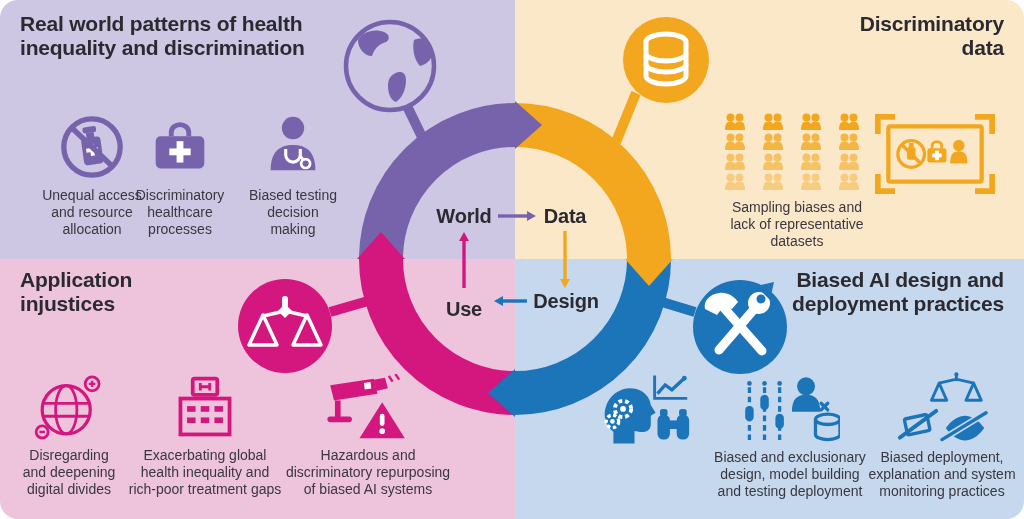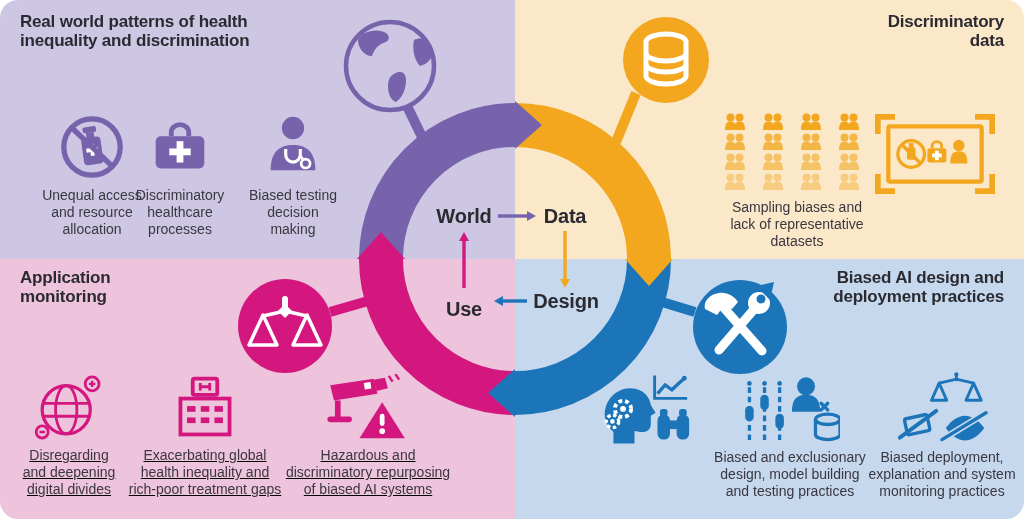--- a/index.html
+++ b/index.html
@@ -3,21 +3,21 @@
 <meta charset="utf-8">
 <style>
   html,body { margin:0; padding:0; background:#ffffff; }
   .stage { position:relative; width:1024px; height:519px; font-family:"Liberation Sans", sans-serif; }
   .card { position:absolute; inset:0; border-radius:18px; overflow:hidden; background:#fff; }
   .quad { position:absolute; }
   .q-tl { left:0; top:0; width:515px; height:259px; background:var(--purple_bg); }
   .q-tr { left:515px; top:0; width:509px; height:259px; background:var(--yellow_bg); }
   .q-bl { left:0; top:259px; width:515px; height:260px; background:var(--magenta_bg); }
   .q-br { left:515px; top:259px; width:509px; height:260px; background:var(--blue_bg); }
-  .title { position:absolute; font-weight:bold; font-size:17px; line-height:1.12; letter-spacing:-0.2px;
+  .title { position:absolute; font-weight:bold; font-size:21px; line-height:1.12; letter-spacing:-0.2px;
            color:var(--text); white-space:pre-line; }
   .t-right { text-align:right; }
   .overlay { position:absolute; left:0; top:0; }
   .item { position:absolute; display:flex; flex-direction:column; align-items:center; }
   .icon-box { display:flex; align-items:flex-end; justify-content:center; }
   .item-label { font-size:14px; line-height:1.22; text-align:center; color:var(--text2);
                 white-space:pre-line; margin-top:5px; }
   .cyc-label { position:absolute; transform:translate(-50%,-50%); font-weight:bold; font-size:20px;
                letter-spacing:-0.2px; color:var(--text); }
   
@@ -101,21 +101,21 @@
   <div class="cyc-label" style="left:464px; top:216px;">World</div>
   <div class="cyc-label" style="left:565px; top:216px;">Data</div>
   <div class="cyc-label" style="left:464px; top:301px;margin-top:8px;">Use</div>
   <div class="cyc-label" style="left:566px; top:301px;">Design</div>
 
   <div class="title" style="left:20px; top:12px;">Real world patterns of health
 inequality and discrimination</div>
   <div class="title t-right" style="right:20px; top:12px;">Discriminatory
 data</div>
   <div class="title" style="left:20px; top:268px;">Application
-monitoring</div>
+injustices</div>
   <div class="title t-right" style="right:20px; top:268px;">Biased AI design and
 deployment practices</div>
 
   <div class="item" style="left:37px; top:108px; width:110px;">
     <div class="icon-box" style="height:74px;">
       <svg width="70" height="70" viewBox="0 0 72 72">
         <g transform="rotate(-8 36 38)">
           <rect x="29" y="15" width="14" height="6" rx="2" class="fP"></rect>
           <rect x="32" y="21" width="8" height="6" class="fP"></rect>
           <rect x="26" y="26" width="20" height="28" rx="4" class="fP"></rect>
@@ -217,59 +217,59 @@
         <path d="M60 36 V33.5 A5 4.5 0 0 1 70 33.5 V36" class="sY nf" stroke-width="3"></path>
         <rect x="55" y="36" width="20" height="15" rx="2.5" class="fY"></rect>
         <rect x="63" y="38.5" width="4" height="10" class="fW"></rect>
         <rect x="60" y="41.5" width="10" height="4" class="fW"></rect>
         <circle cx="88" cy="33" r="6" class="fY"></circle>
         <path d="M79 52 C79 42 82 39 88 39 C94 39 97 42 97 52 Z" class="fY"></path>
       </svg>
     </div>
   </div>
 
-  <div class="item" style="left:6px; top:368px; width:126px;text-decoration:underline;">
+  <div class="item" style="left:6px; top:368px; width:126px;">
     <div class="icon-box" style="height:74px;">
       <svg width="74" height="70" viewBox="0 0 80 74">
         <circle cx="37" cy="40" r="26" class="sM nf" stroke-width="3.5"></circle>
         <ellipse cx="37" cy="40" rx="11.5" ry="26" class="sM nf" stroke-width="3"></ellipse>
         <line x1="12" y1="33" x2="62" y2="33" class="sM" stroke-width="3"></line>
         <line x1="12" y1="47" x2="62" y2="47" class="sM" stroke-width="3"></line>
         <circle cx="65" cy="12" r="7.5" class="sM nf" stroke-width="3"></circle>
         <line x1="65" y1="8.5" x2="65" y2="15.5" class="sM" stroke-width="2.6"></line>
         <line x1="61.5" y1="12" x2="68.5" y2="12" class="sM" stroke-width="2.6"></line>
         <circle cx="11" cy="64" r="6.5" class="sM nf" stroke-width="3"></circle>
         <line x1="8" y1="64" x2="14" y2="64" class="sM" stroke-width="2.6"></line>
       </svg>
     </div>
     <div class="item-label">Disregarding
 and deepening
 digital divides</div>
   </div>
 
-  <div class="item" style="left:125px; top:368px; width:160px;text-decoration:underline;">
+  <div class="item" style="left:125px; top:368px; width:160px;">
     <div class="icon-box" style="height:74px;">
       <svg width="68" height="68" viewBox="0 0 72 72">
         <rect x="23" y="5" width="26" height="17" rx="2" class="sM nf" stroke-width="4"></rect>
         <path d="M31 9.5 V17.5 M41 9.5 V17.5 M31 13.5 H41" class="sM nf" stroke-width="3"></path>
         <rect x="10" y="26" width="52" height="38" class="sM nf" stroke-width="4"></rect>
         <rect x="17" y="34" width="9" height="6" class="fM"></rect>
         <rect x="31.5" y="34" width="9" height="6" class="fM"></rect>
         <rect x="46" y="34" width="9" height="6" class="fM"></rect>
         <rect x="17" y="46" width="9" height="6" class="fM"></rect>
         <rect x="31.5" y="46" width="9" height="6" class="fM"></rect>
         <rect x="46" y="46" width="9" height="6" class="fM"></rect>
       </svg>
     </div>
     <div class="item-label">Exacerbating global
 health inequality and
 rich-poor treatment gaps</div>
   </div>
 
-  <div class="item" style="left:276px; top:368px; width:184px;text-decoration:underline;">
+  <div class="item" style="left:276px; top:368px; width:184px;">
     <div class="icon-box" style="height:74px;">
       <svg width="84" height="68" viewBox="0 0 88 72">
         <path d="M4 12 L50 5 L54 21 L8 28 Z" class="fM"></path>
         <path d="M50 6 L62 4 L65 15 L53 18 Z" class="fM"></path>
         <rect x="40" y="9" width="7" height="7" transform="rotate(-8 43 12)" class="fW"></rect>
         <path d="M66 2 l4 6 M73 0 l4 6" class="sM nf" stroke-width="2.5"></path>
         <line x1="12" y1="28" x2="12" y2="46" class="sM" stroke-width="6"></line>
         <line x1="4" y1="48" x2="24" y2="48" class="sM" stroke-width="6" stroke-linecap="round"></line>
         <path d="M59 30 L83 68 H35 Z" class="fM"></path>
         <rect x="56.5" y="42" width="5" height="13" rx="2.5" class="fW"></rect>
@@ -315,21 +315,21 @@
         <rect x="37.5" y="44" width="9" height="16" rx="4.5" class="fB"></rect>
         <circle cx="70" cy="15" r="9.5" class="fB"></circle>
         <path d="M55 42 C55 28 61 24 70 24 C79 24 85 28 85 42 Z" class="fB"></path>
         <path d="M86 33 L93 40 M93 33 L86 40" class="sB nf" stroke-width="3.5" stroke-linecap="round"></path>
         <path d="M80 50 a13 5.5 0 0 1 26 0 v16 a13 5.5 0 0 1 -26 0 z" class="sB nf" stroke-width="3.5"></path>
         <path d="M80 50 a13 5.5 0 0 0 26 0" class="sB nf" stroke-width="3.5"></path>
       </svg>
     </div>
     <div class="item-label">Biased and exclusionary
 design, model building
-and testing practices</div>
+and testing deployment</div>
   </div>
 
   <div class="item" style="left:862px; top:366px; width:160px;justify-content:flex-end;">
     <div class="icon-box" style="height:78px;">
       <svg width="92" height="74" viewBox="0 0 96 76">
         <circle cx="63" cy="4" r="2.2" class="fB"></circle>
         <line x1="63" y1="4" x2="63" y2="11" class="sB" stroke-width="3"></line>
         <path d="M45 13 L63 9 L81 13" class="sB nf" stroke-width="3"></path>
         <path d="M45 13 L37 31 H53 Z" class="sB nf" stroke-width="3" stroke-linejoin="round"></path>
         <path d="M81 13 L73 31 H89 Z" class="sB nf" stroke-width="3" stroke-linejoin="round"></path>

